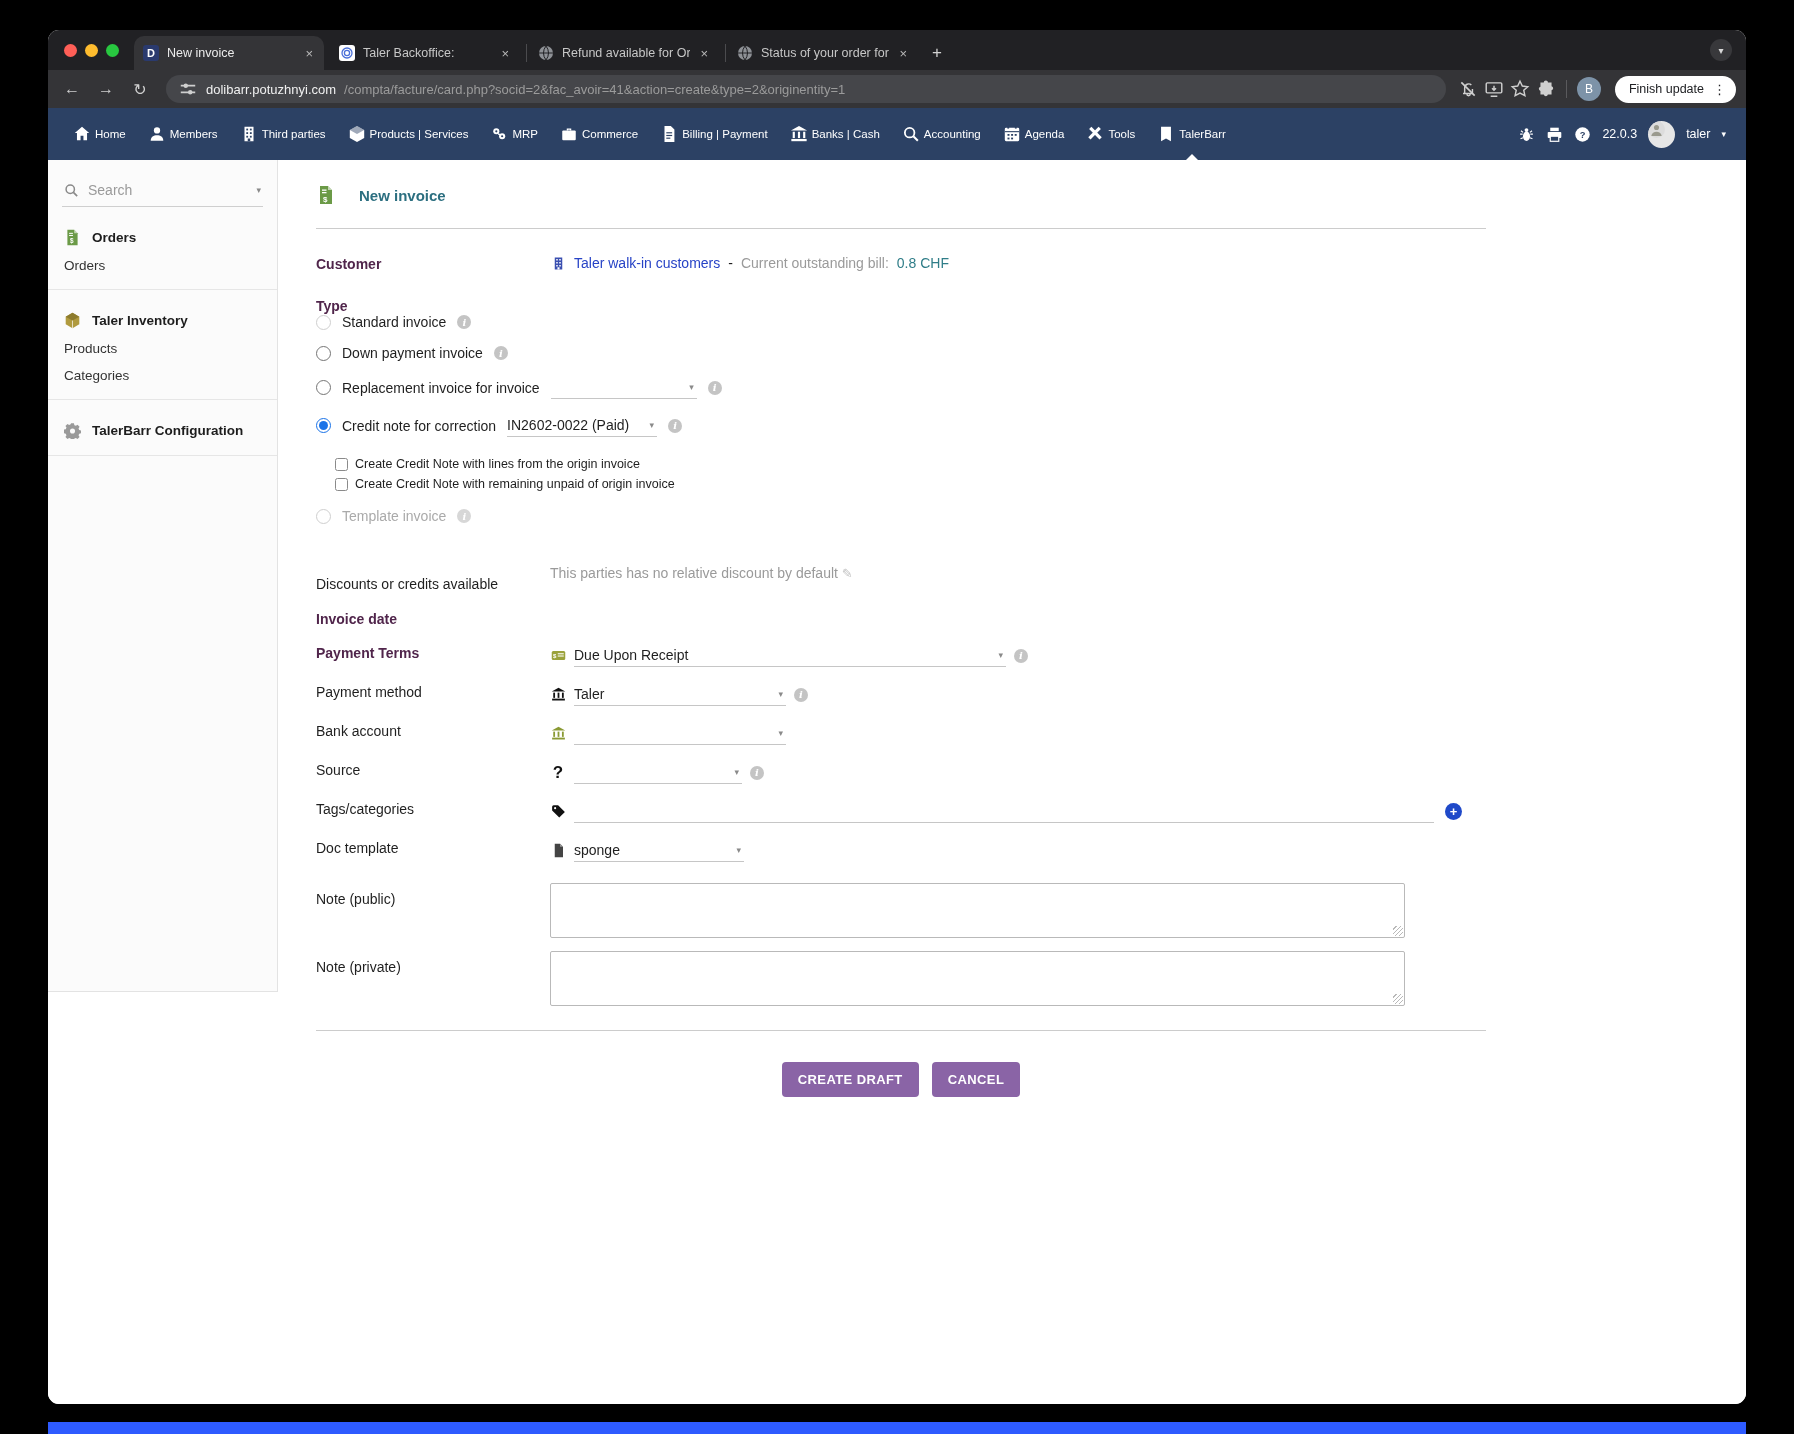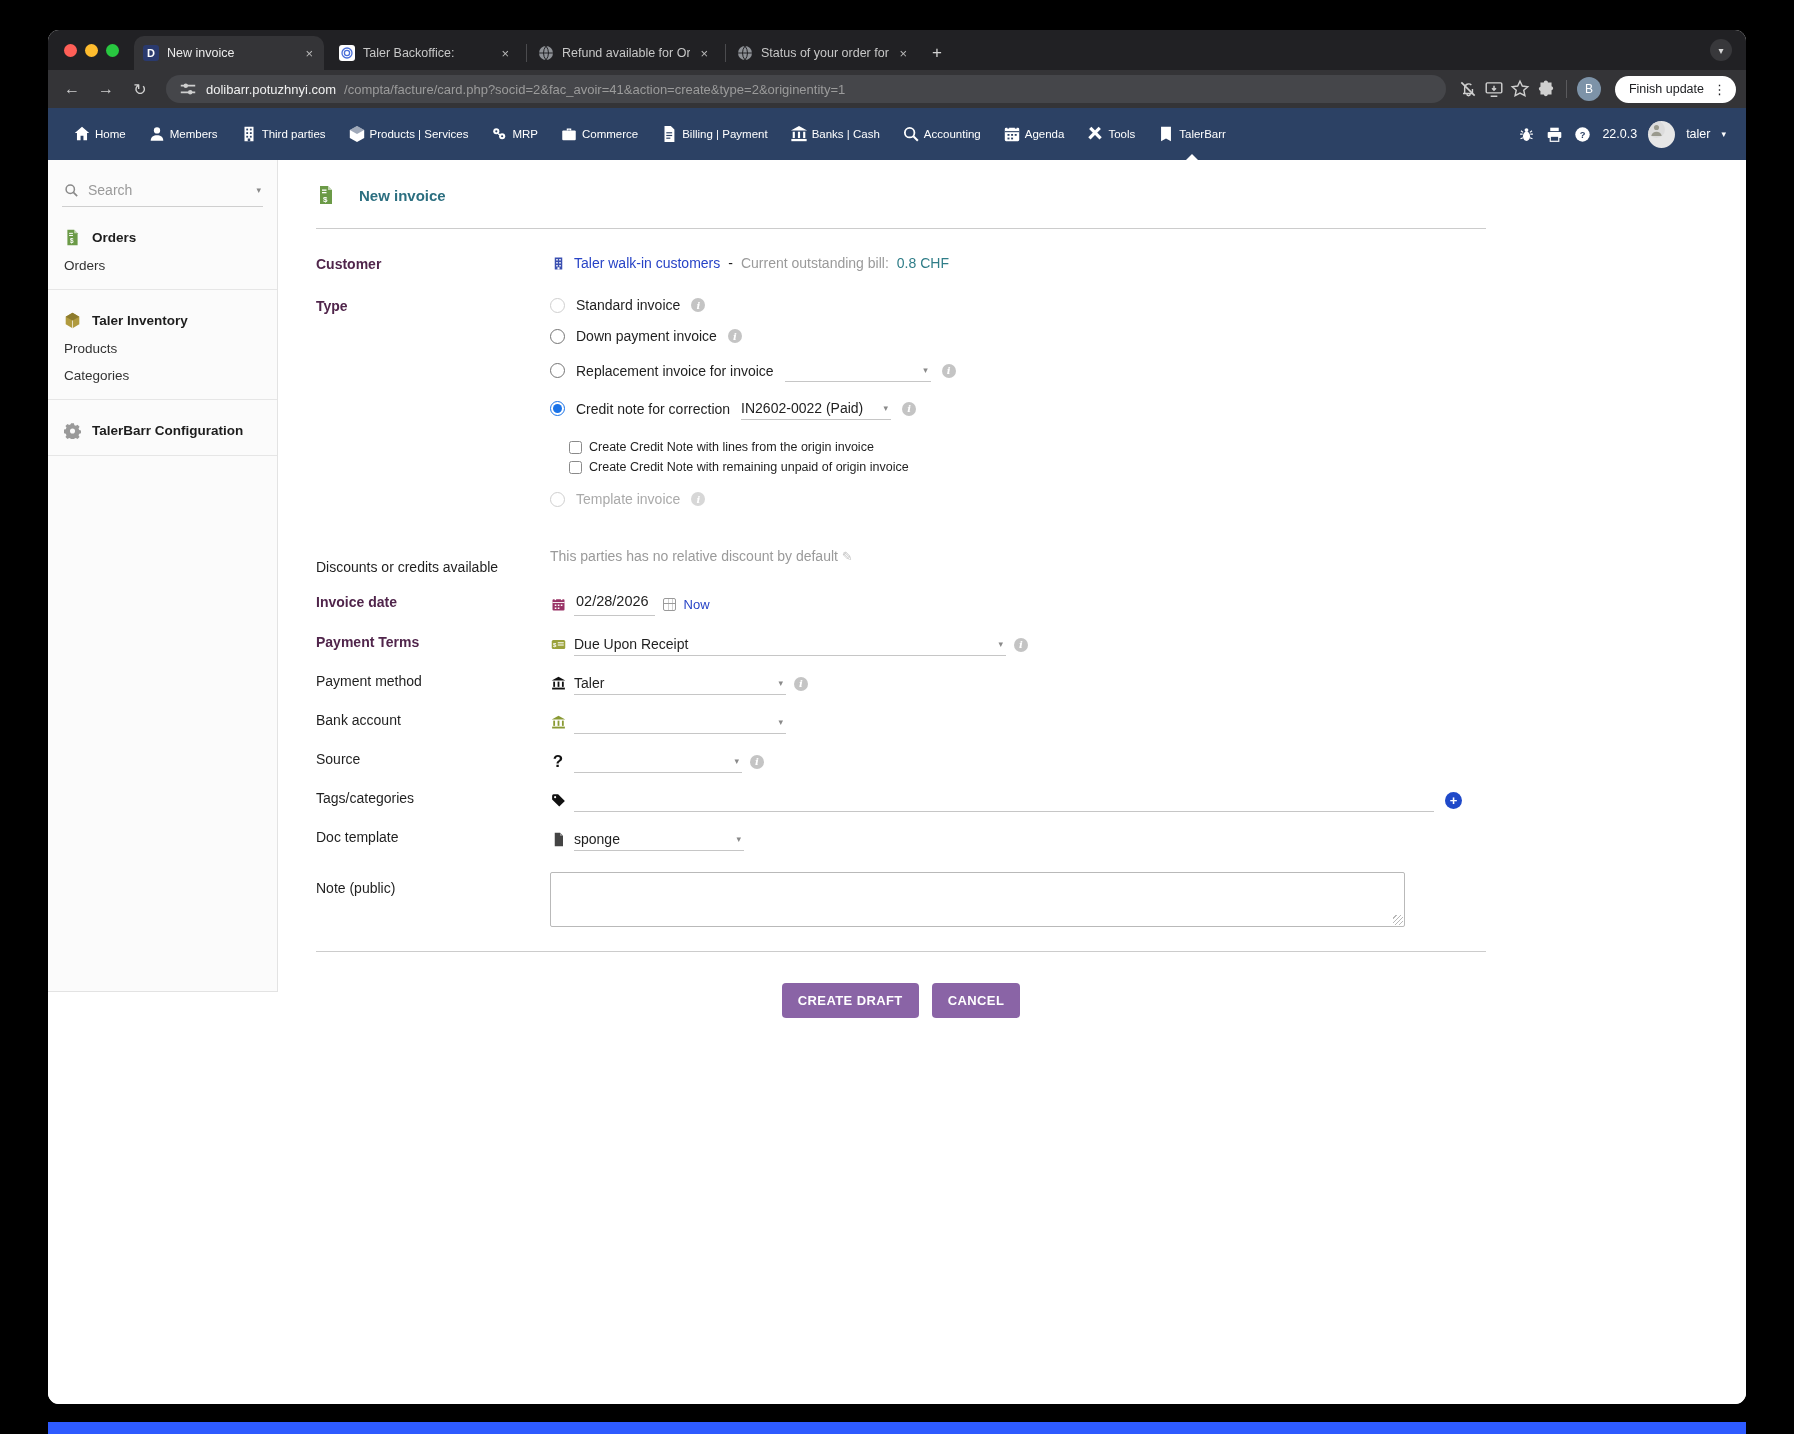--- a/index.html
+++ b/index.html
@@ -449,21 +449,21 @@
                   </g>
                 </svg>
             </span>
             <span class="linkblue">Taler walk-in customers</span>
             <span>-</span>
             <span class="graytxt">Current outstanding bill:</span>
             <span class="tealtxt">0.8 CHF</span>
           </div>
         </div>
 
-        <div class="frow" style="margin-top:25px;">
+        <div class="frow" style="margin-top:25px;flex-direction:column;">
           <div class="flabel req">Type</div>
           <div class="fval" style="display:block;">
 
             <div class="optrow">
               <span class="radio dis"></span>
               <span class="lbl">Standard invoice</span>
               <span class="info">i</span>
             </div>
 
             <div class="optrow">
@@ -514,40 +514,20 @@
           <div class="fval" style="display:block; color:#9a9a9a;">
             <div style="margin-bottom:5px;">
               <span>This parties has no relative discount by default</span>
               <span class="pencil">✎</span>
             </div>
           </div>
         </div>
 
         <div class="frow" style="margin-top:18px;">
           <div class="flabel req">Invoice date</div>
-          <div class="fval">
-            <span class="icon16">
-              <svg viewBox="0 0 20 20">
-                  <rect x="2" y="3" width="16" height="15" rx="1.5" fill="#993366"></rect>
-                  <g fill="#fff">
-                    <rect x="2" y="6.8" width="16" height="1.2"></rect>
-                    <rect x="4.8" y="1" width="2" height="3.2"></rect>
-                    <rect x="13.2" y="1" width="2" height="3.2"></rect>
-                    <rect x="5" y="10" width="2.2" height="2"></rect>
-                    <rect x="9" y="10" width="2.2" height="2"></rect>
-                    <rect x="13" y="10" width="2.2" height="2"></rect>
-                    <rect x="5" y="14" width="2.2" height="2"></rect>
-                    <rect x="9" y="14" width="2.2" height="2"></rect>
-                  </g>
-                </svg>
-            </span>
-            <span class="underinput">02/28/2026</span>
-            <span class="minical"></span>
-            <span class="linkblue" style="font-size:13px;">Now</span>
-          </div>
         </div>
 
         <div class="frow" style="margin-top:17px;">
           <div class="flabel req">Payment Terms</div>
           <div class="fval">
             <span class="icon16">
               <svg viewBox="0 0 20 20">
                   <rect x="1" y="4" width="18" height="12" rx="2" fill="#9ba23b"></rect>
                   <g fill="#fff">
                     <rect x="9" y="7" width="8" height="1.4"></rect>
@@ -647,20 +627,26 @@
           </div>
         </div>
 
         <div class="frow" style="margin-top:21px;">
           <div class="flabel" style="padding-top:8px;">Note (public)</div>
           <div class="fval">
             <div class="notebox"></div>
           </div>
         </div>
 
+        <div class="frow" style="margin-top:13px;">
+          <div class="flabel" style="padding-top:8px;">Note (private)</div>
+          <div class="fval">
+            <div class="notebox"></div>
+          </div>
+        </div>
 
         <div class="hrline" style="margin-top:24px;"></div>
 
         <div class="btnrow">
           <button class="btn">CREATE DRAFT</button>
           <button class="btn">CANCEL</button>
         </div>
 
       </div>
     </div>

